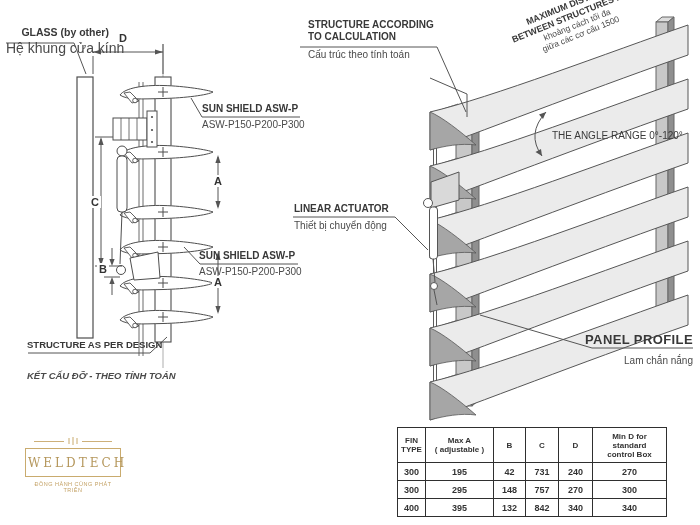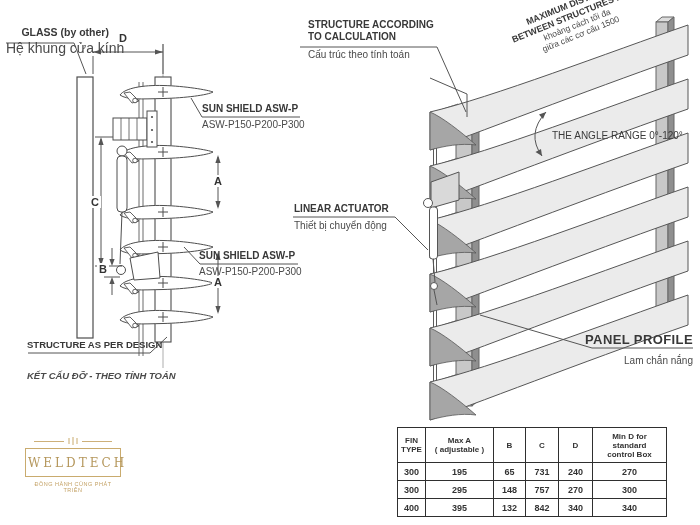--- a/index.html
+++ b/index.html
@@ -263,21 +263,21 @@
         <th>D</th>
         <th>Min D for
 standard
 control Box</th>
       </tr>
     </thead>
     <tbody>
       <tr>
         <td>300</td>
         <td>195</td>
-        <td>65</td>
+        <td>42</td>
         <td>731</td>
         <td>240</td>
         <td>270</td>
       </tr>
       <tr>
         <td>300</td>
         <td>295</td>
         <td>148</td>
         <td>757</td>
         <td>270</td>

